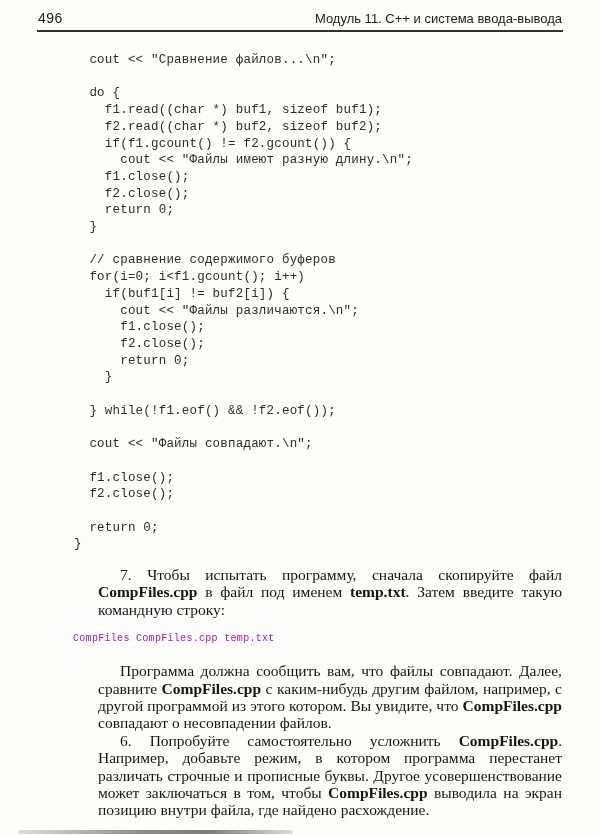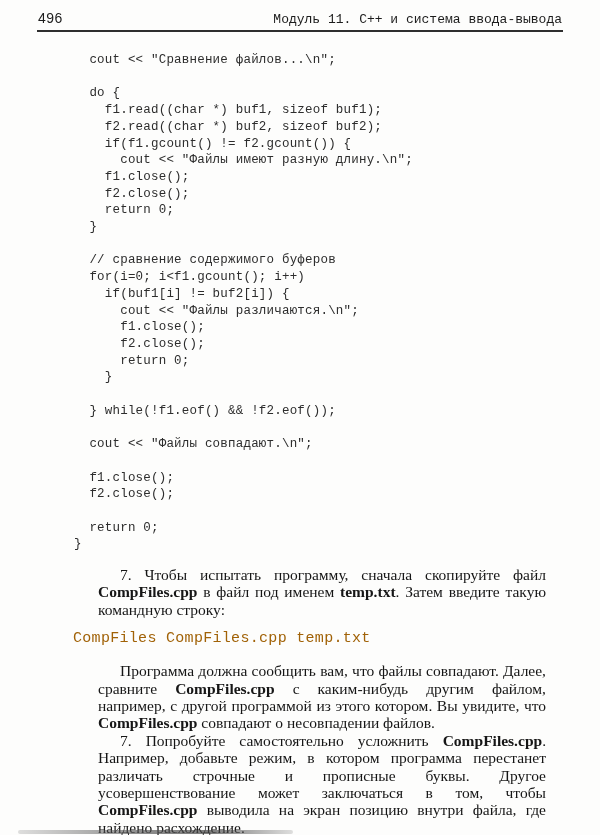--- a/index.html
+++ b/index.html
@@ -19,21 +19,21 @@
     top: 10px;
     left: 38px;
     right: 38px;
     display: flex;
     justify-content: space-between;
     align-items: baseline;
     font-family: "Liberation Sans", "DejaVu Sans", sans-serif;
     color: #1c1c1c;
   }
   .page-num { font-size: 14px; letter-spacing: 0.5px; }
-  .chapter  { font-size: 13px; font-family: Liberation Mono, monospace; }
+  .chapter  { font-size: 13px; }
 
   .rule {
     position: absolute;
     top: 30px;
     left: 37px;
     right: 37px;
     border-top: 2px solid #2e2e2e;
   }
 
   
@@ -55,33 +55,33 @@
     position: absolute;
     top: 566px;
     left: 73px;
     width: 489px;
     font-family: "Liberation Serif", "DejaVu Serif", serif;
     font-size: 15.5px;
     line-height: 17.4px;
     color: #161616;
   }
   .para {
-    margin: 0 16px 0 25px;
+    margin: 0 0 0 25px;
     text-indent: 22px;
     text-align: justify;
   }
   .para b { font-weight: bold; }
 
   .command {
     margin: 12px 0 15px 0;
     font-family: "Liberation Mono", "DejaVu Sans Mono", monospace;
-    font-size: 15px;
+    font-size: 10px;
     line-height: 17px;
     letter-spacing: 0.3px;
-    color: #a16207;
+    color: #a21caf;
     white-space: pre;
   }
 
   
   .scan-artifact {
     position: absolute;
     left: 18px;
     bottom: 1px;
     width: 275px;
     height: 4px;
@@ -136,18 +136,18 @@
   return 0;
 }</pre>
 
   <div class="body-text">
     <p class="para"><span>7. Чтобы испытать программу, сначала скопируйте файл </span><b>CompFiles.cpp</b><span> в файл под именем </span><b>temp.txt</b><span>. Затем введите такую командную строку:</span></p>
 
     <pre class="command">CompFiles CompFiles.cpp temp.txt</pre>
 
     <p class="para"><span>Программа должна сообщить вам, что файлы совпадают. Далее, сравните </span><b>CompFiles.cpp</b><span> с каким-нибудь другим файлом, например, с другой программой из этого котором. Вы увидите, что </span><b>CompFiles.cpp</b><span> совпадают о несовпадении файлов.</span></p>
 
-    <p class="para"><span>7. Попробуйте самостоятельно усложнить </span><b>CompFiles.cpp</b><span>. Например, добавьте режим, в котором программа перестанет различать строчные и прописные буквы. Другое усовершенствование может заключаться в том, чтобы </span><b>CompFiles.cpp</b><span> выводила на экран позицию внутри файла, где найдено расхождение.</span></p>
+    <p class="para"><span>6. Попробуйте самостоятельно усложнить </span><b>CompFiles.cpp</b><span>. Например, добавьте режим, в котором программа перестанет различать строчные и прописные буквы. Другое усовершенствование может заключаться в том, чтобы </span><b>CompFiles.cpp</b><span> выводила на экран позицию внутри файла, где найдено расхождение.</span></p>
   </div>
 
   <div class="scan-artifact"></div>
 
 </div>
 
 </body></html>

